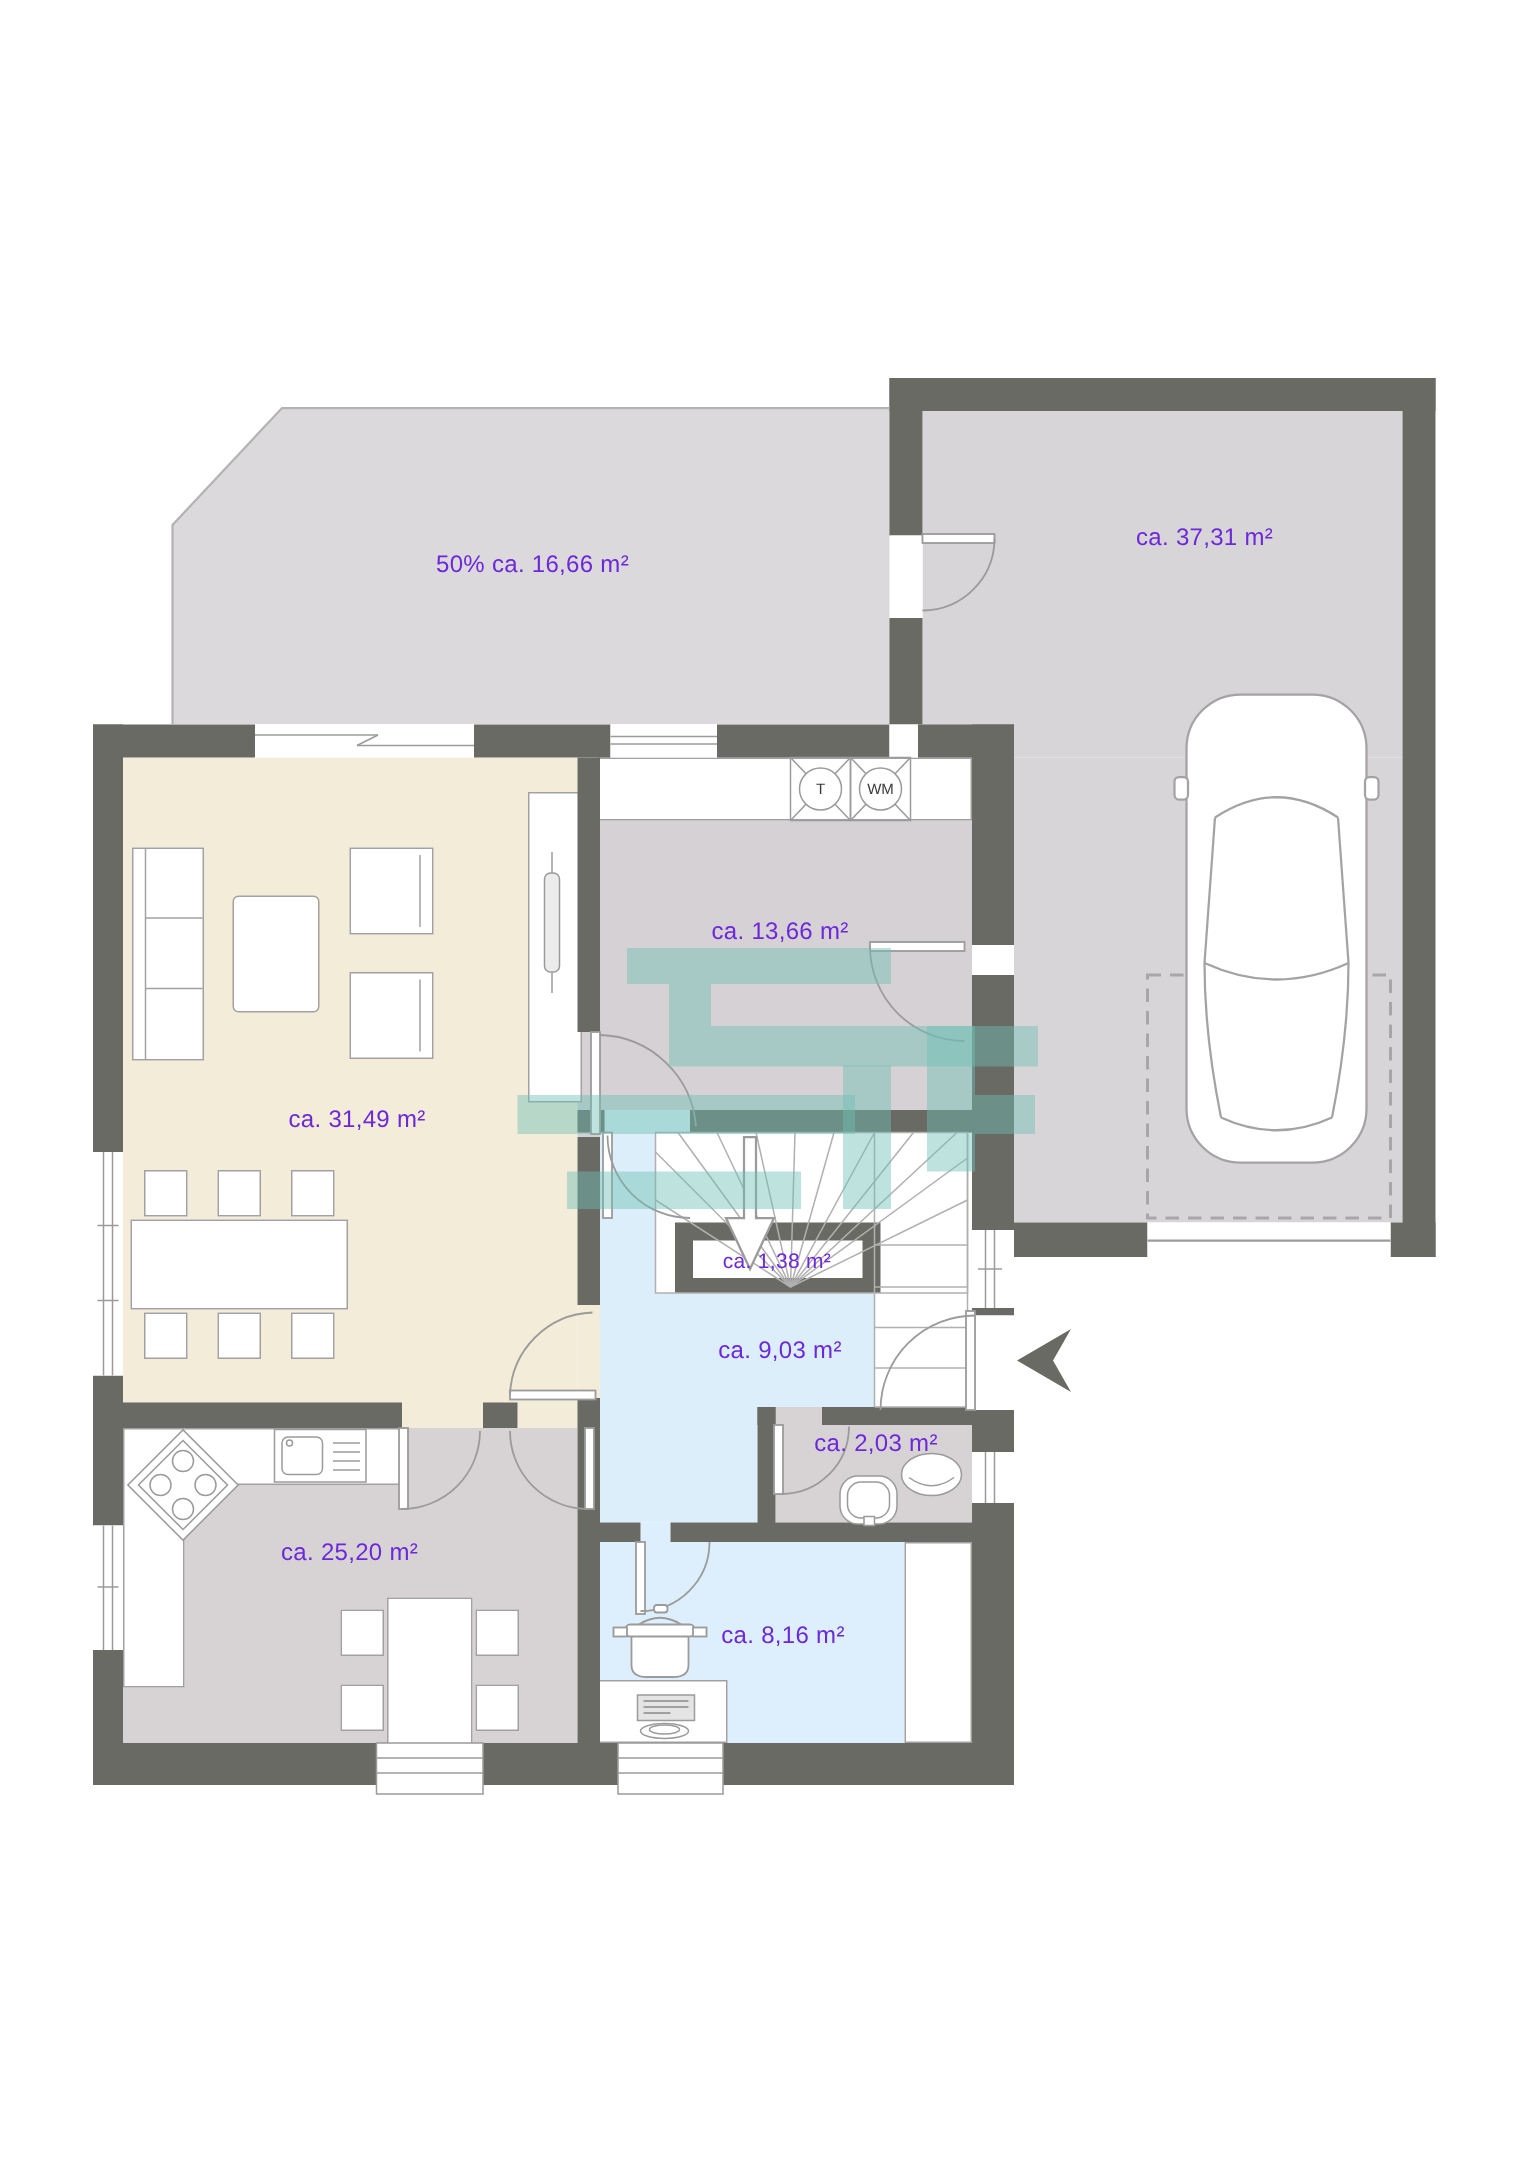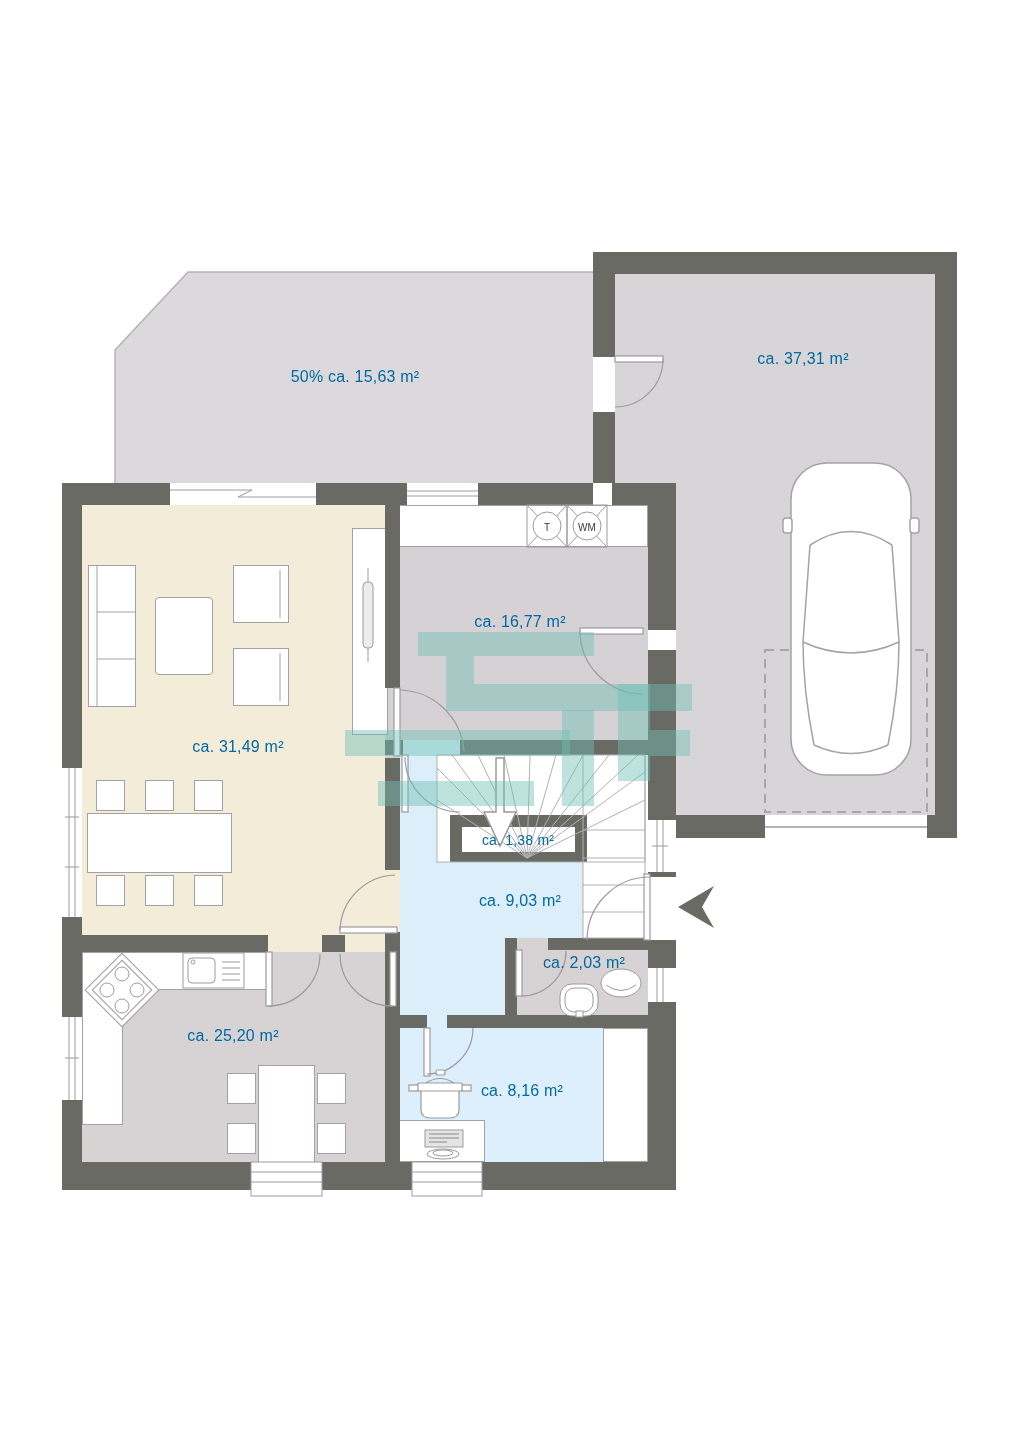--- a/index.html
+++ b/index.html
@@ -6,21 +6,21 @@
   #plan{position:relative;width:1018px;height:1440px;background:#ffffff;overflow:hidden;
         font-family:"Liberation Sans",sans-serif;}
   .floor{position:absolute;z-index:1;}
   .furn{position:absolute;z-index:2;background:#ffffff;border:1px solid #a3a0a3;box-sizing:border-box;}
   .white{position:absolute;z-index:2;background:#ffffff;}
   .wall{position:absolute;z-index:3;background:#6a6a64;}
   .win{position:absolute;z-index:4;background:#ffffff;}
   .svgov{position:absolute;left:0;top:0;z-index:5;pointer-events:none;}
   .wm-bar{position:absolute;z-index:6;background:rgba(111,191,180,0.45);}
   .label{position:absolute;z-index:7;transform:translate(-50%,-50%);
-         font-size:16px;color:#0369a1;white-space:nowrap;letter-spacing:.2px;}
+         font-size:16px;color:#6d28d9;white-space:nowrap;letter-spacing:.2px;}
   .label-sm{position:absolute;z-index:7;transform:translate(-50%,-50%);
          font-size:10px;color:#3a3a3a;white-space:nowrap;}
   .label-box{font-size:14px;}
   .storage-in{position:absolute;z-index:4;background:#ffffff;}
   .terr{clip-path:polygon(0px 78px,73px 0px,480px 0px,480px 211px,0px 211px);}
 </style>
 </head>
 <body>
 
 <div id="plan">
@@ -307,23 +307,23 @@
     <div class="wm-bar" style="left:418px;top:632px;width:176px;height:24px;"></div>
     <div class="wm-bar" style="left:446px;top:656px;width:28px;height:28px;"></div>
     <div class="wm-bar" style="left:446px;top:684px;width:246px;height:27px;"></div>
     <div class="wm-bar" style="left:345px;top:730px;width:225px;height:26px;"></div>
     <div class="wm-bar" style="left:562px;top:710px;width:32px;height:96px;"></div>
     <div class="wm-bar" style="left:618px;top:684px;width:32px;height:97px;"></div>
     <div class="wm-bar" style="left:650px;top:730px;width:40px;height:26px;"></div>
     <div class="wm-bar" style="left:378px;top:781px;width:156px;height:25px;"></div>
   </div>
 
-  <span class="label" style="left:355px;top:377px;">50% ca. 15,63 m²</span>
+  <span class="label" style="left:355px;top:377px;">50% ca. 16,66 m²</span>
   <span class="label" style="left:803px;top:359px;">ca. 37,31 m²</span>
-  <span class="label" style="left:520px;top:622px;">ca. 16,77 m²</span>
+  <span class="label" style="left:520px;top:622px;">ca. 13,66 m²</span>
   <span class="label" style="left:238px;top:747px;">ca. 31,49 m²</span>
   <span class="label label-box" style="left:518px;top:840px;">ca. 1,38 m²</span>
   <span class="label" style="left:520px;top:901px;">ca. 9,03 m²</span>
   <span class="label" style="left:584px;top:963px;">ca. 2,03 m²</span>
   <span class="label" style="left:233px;top:1036px;">ca. 25,20 m²</span>
   <span class="label" style="left:522px;top:1091px;text-align:center;">ca. 8,16 m²</span>
   <span class="label-sm" style="left:547px;top:527px;">T</span>
   <span class="label-sm" style="left:587px;top:527px;">WM</span>
 
 </div>

